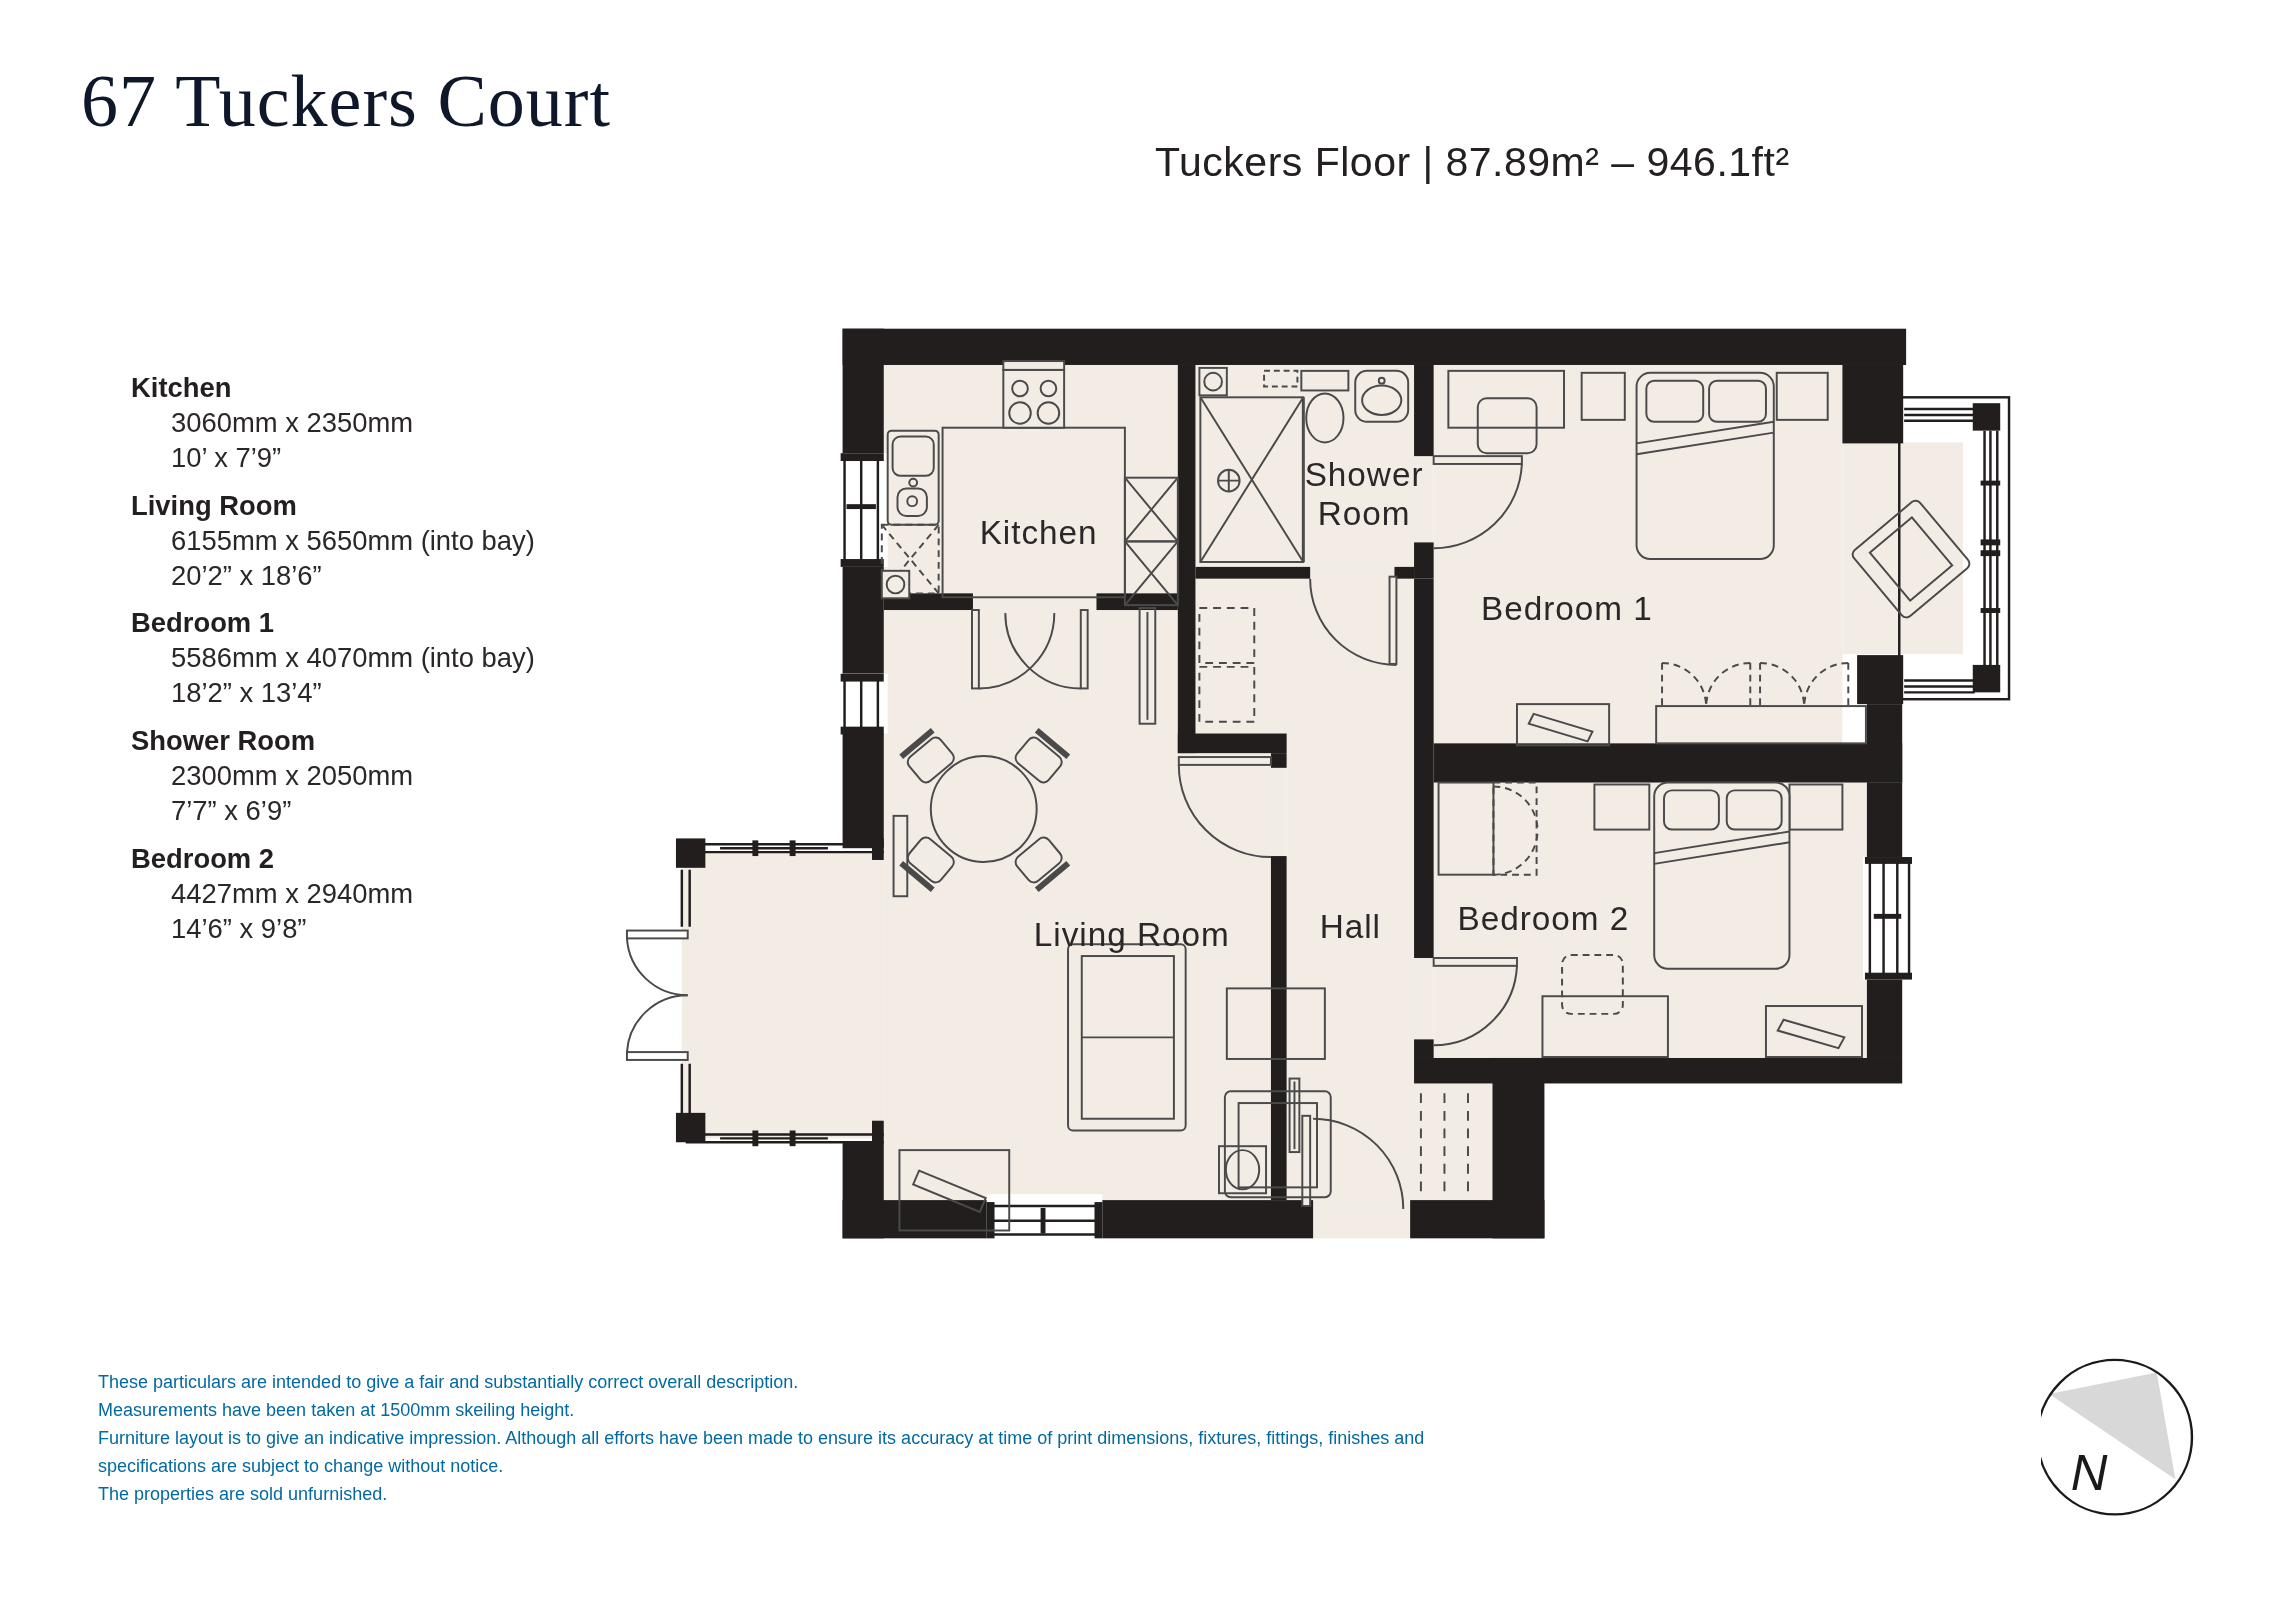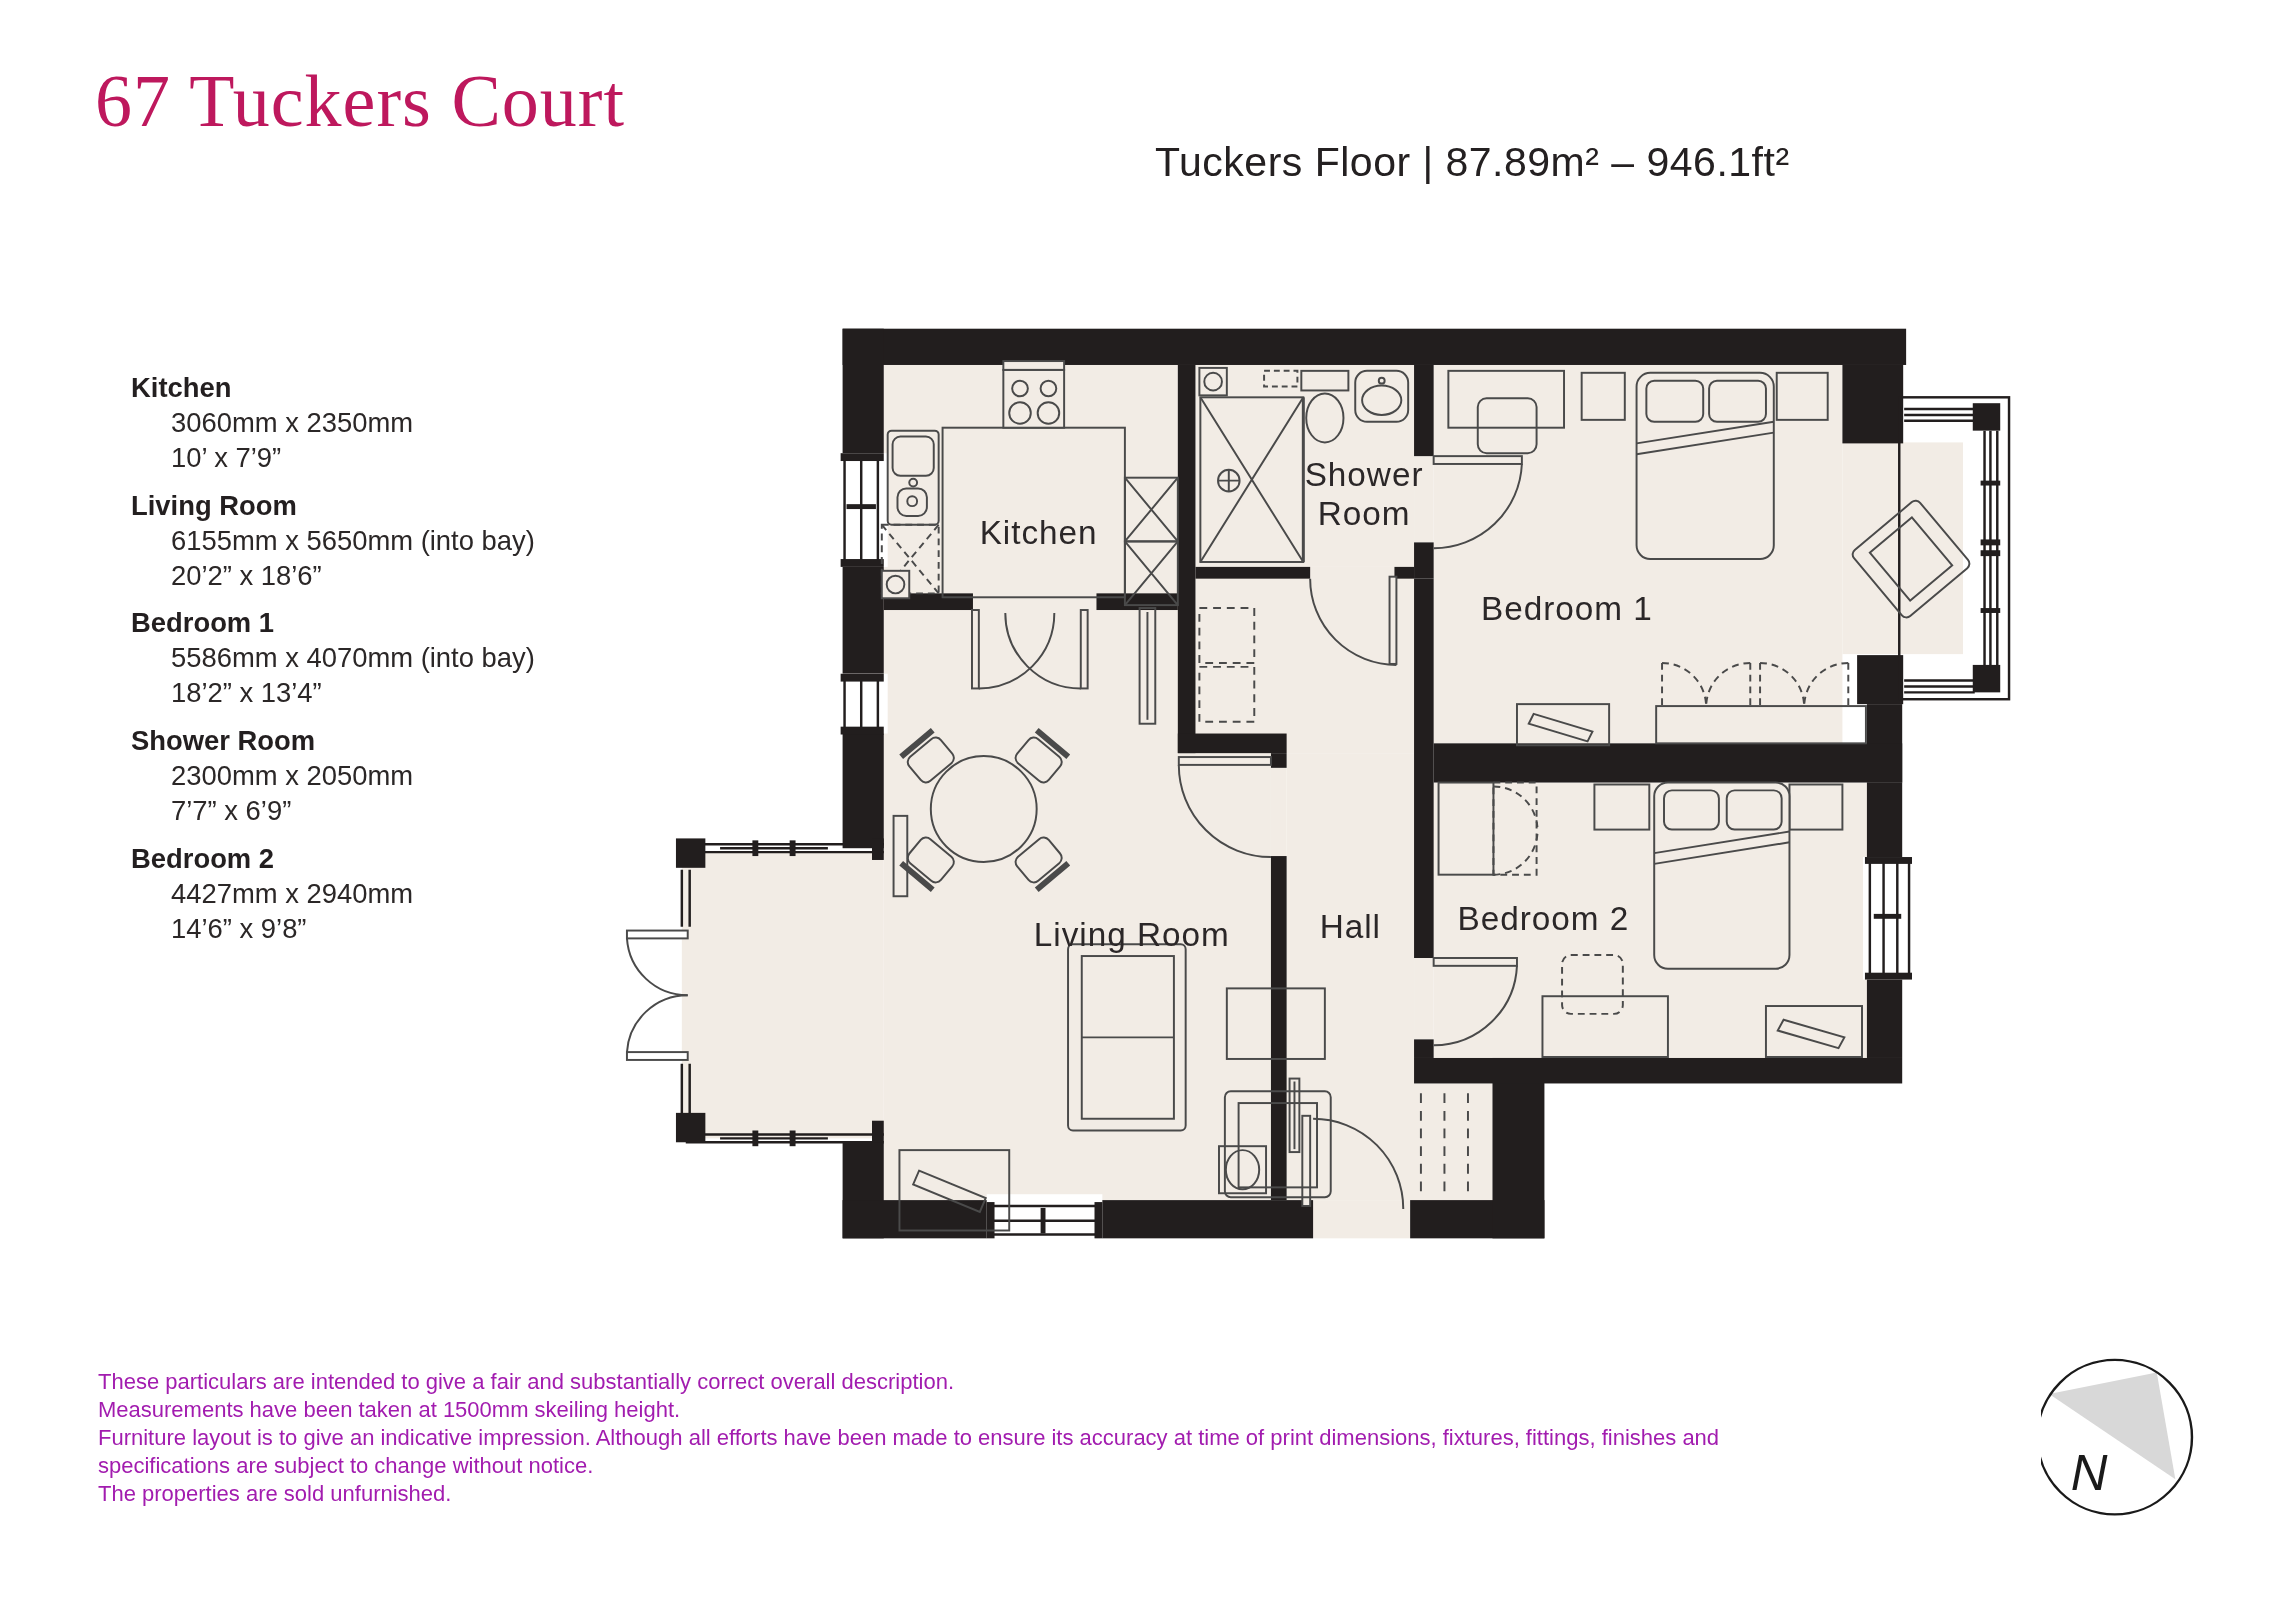--- a/index.html
+++ b/index.html
@@ -1,27 +1,27 @@
 <!DOCTYPE html>
 <html><head>
 <meta charset="utf-8">
 <style>
   html,body{margin:0;padding:0;background:#ffffff;}
   .page{position:relative;width:2293px;height:1621px;background:#ffffff;
         font-family:"Liberation Sans",sans-serif;color:#231f20;overflow:hidden;}
-  .title{position:absolute;left:95px;top:59px;font-family:"Liberation Serif",serif;
-         font-weight:400;font-size:74px;letter-spacing:1px;color:#be185d;}
+  .title{position:absolute;left:81px;top:59px;font-family:"Liberation Serif",serif;
+         font-weight:400;font-size:74px;letter-spacing:1px;color:#0f172a;}
   .subtitle{position:absolute;left:1155px;top:139px;font-size:41px;font-weight:400;
             color:#242021;letter-spacing:0.5px;}
   .room-list{position:absolute;left:131px;top:370px;}
   .room-group{margin-bottom:12.7px;}
   .room-name{font-weight:700;font-size:27.4px;line-height:35px;color:#231f20;}
   .room-dim{font-weight:400;font-size:27.4px;line-height:35px;color:#2b2727;margin-left:40px;}
-  .disclaimer{position:absolute;left:98px;top:1368px;font-size:22px;line-height:28px;
-              color:#a21caf;font-weight:400;}
+  .disclaimer{position:absolute;left:98px;top:1368px;font-size:18px;line-height:28px;
+              color:#0369a1;font-weight:400;}
   .plan{position:absolute;left:617px;top:314px;}
   .compass{position:absolute;left:2041px;top:1355px;}
   svg text{font-family:"Liberation Sans",sans-serif;}
   .plan-label{font-size:34px;fill:#2b2728;letter-spacing:1px;}
 </style>
 </head>
 <body>
 
 <div class="page">
 

